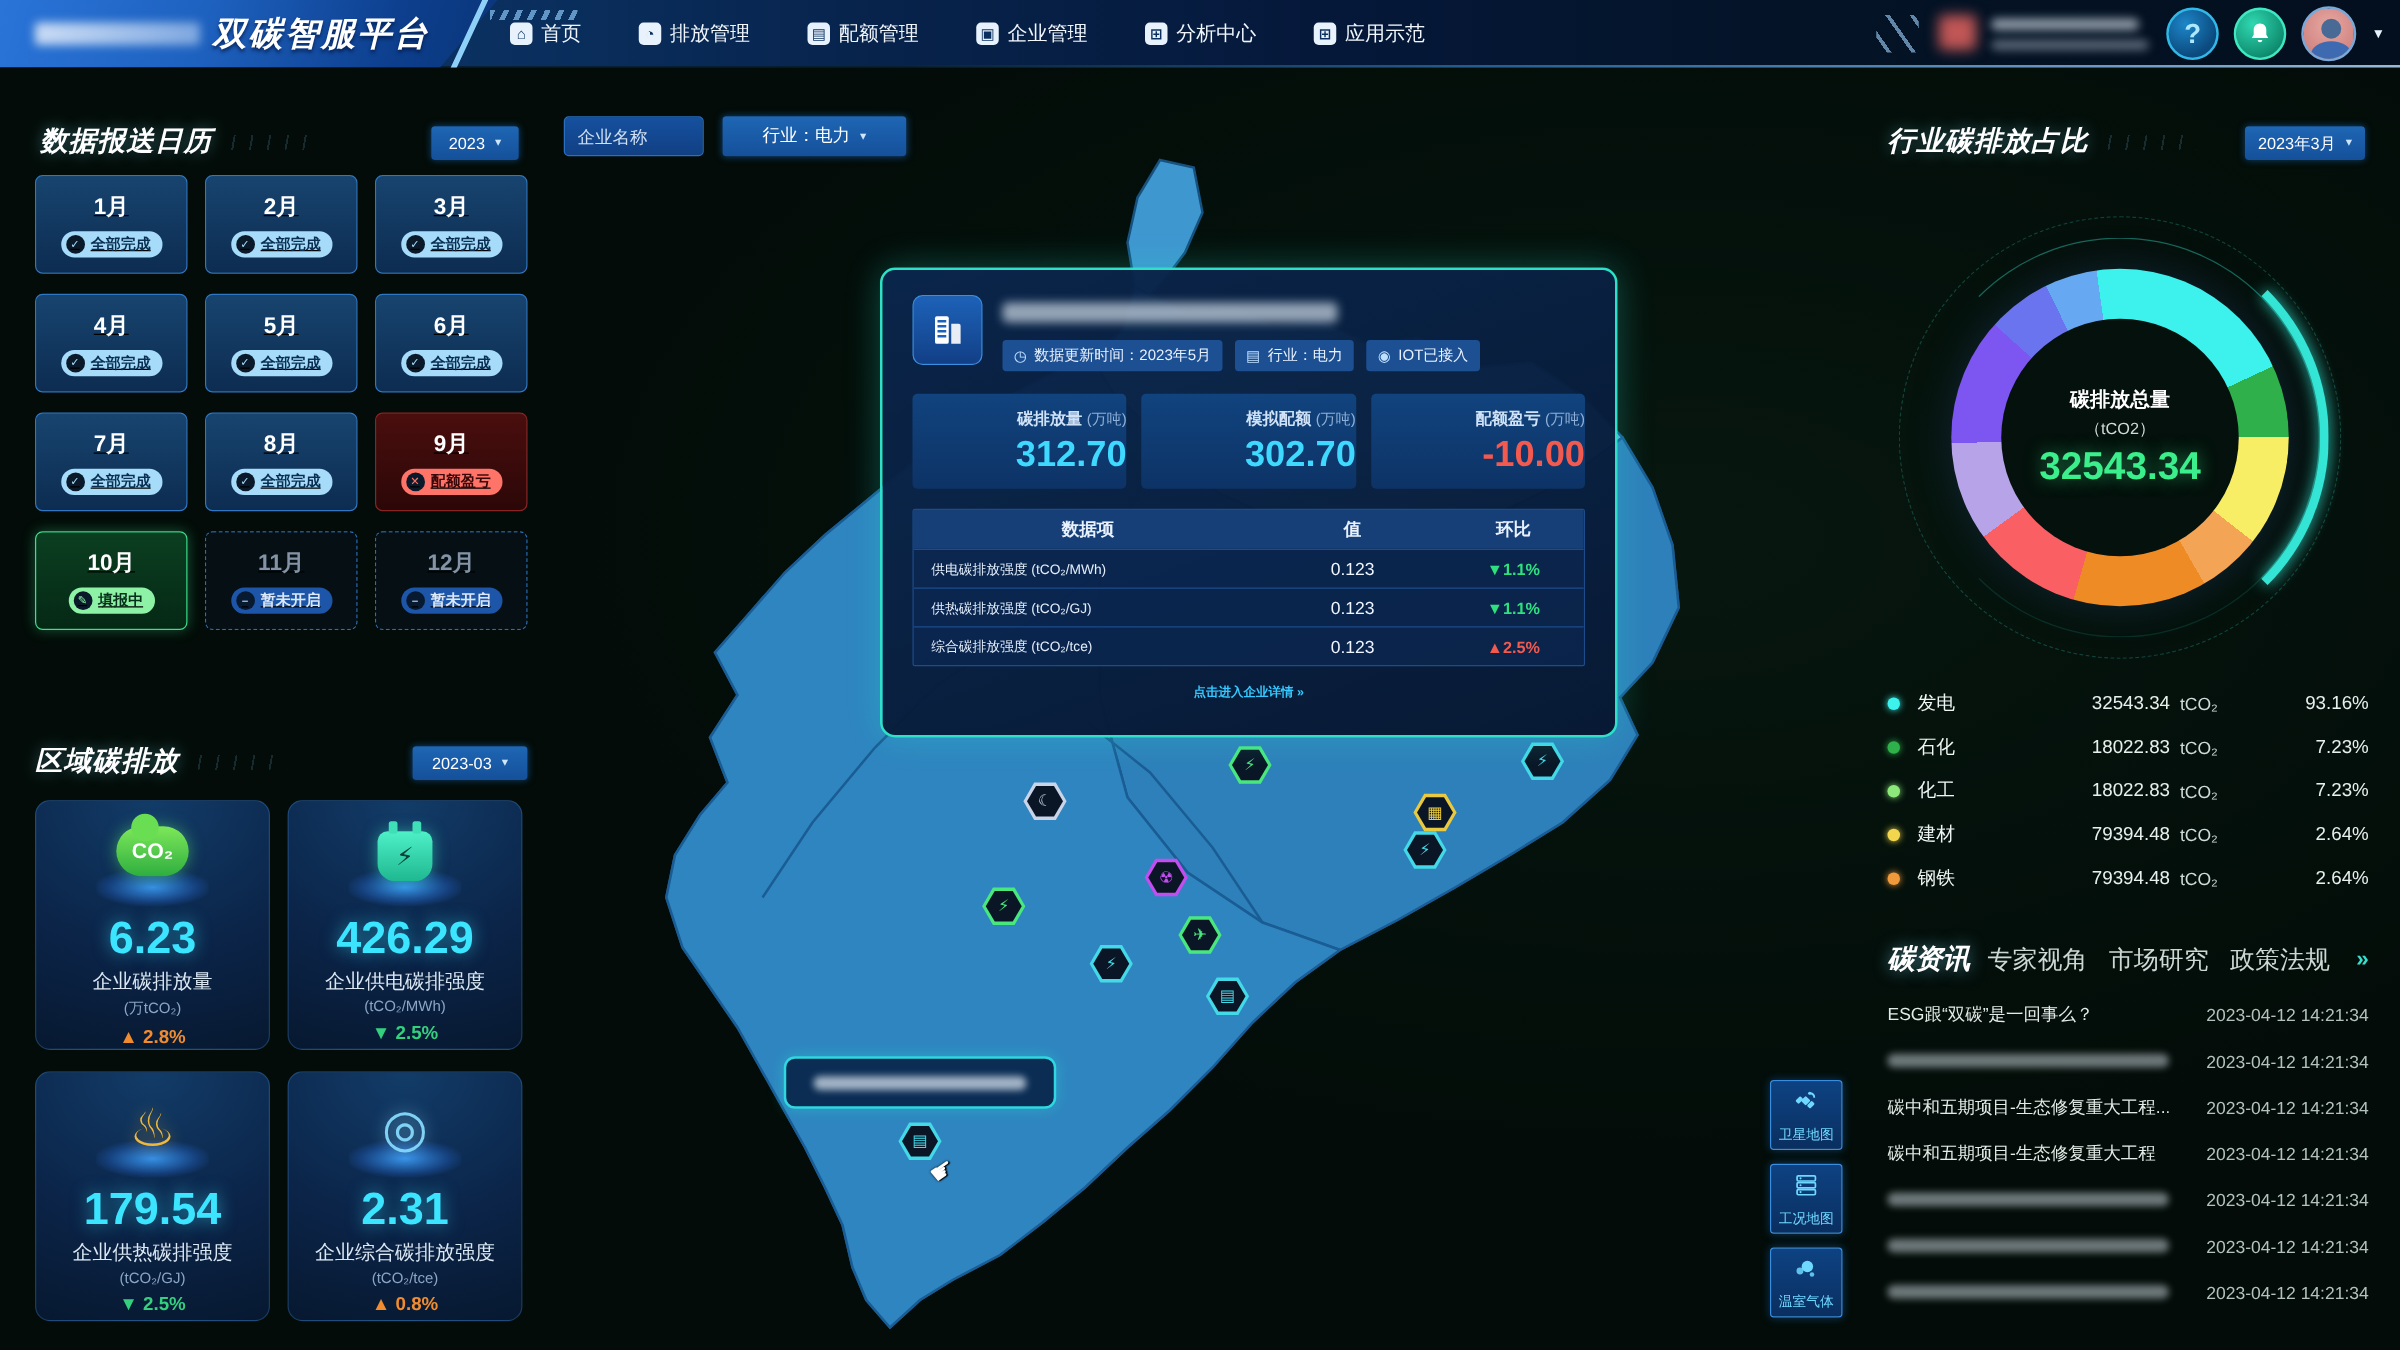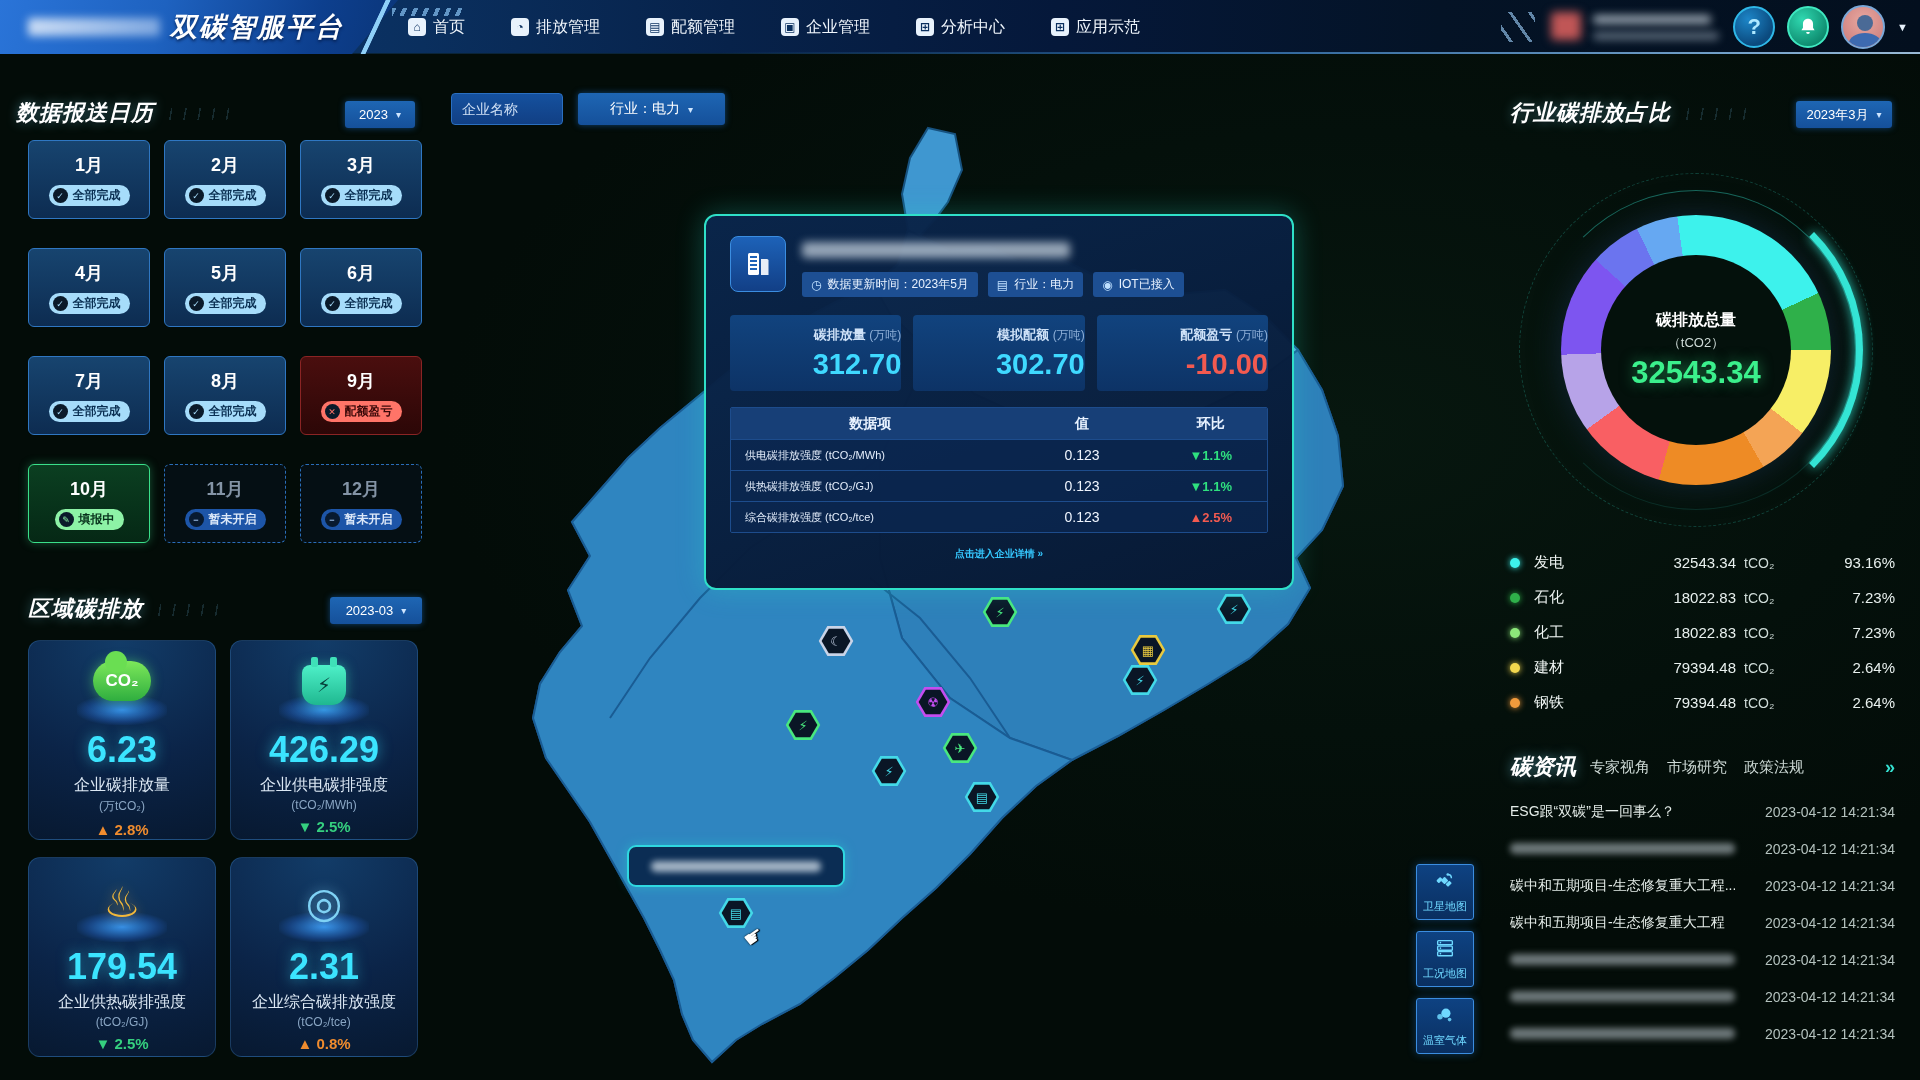--- a/index.html
+++ b/index.html
@@ -54,21 +54,21 @@
     text-shadow:0 0 12px rgba(130,230,255,.4), 0 2px 2px rgba(0,0,0,.6); z-index:5; white-space:nowrap; }
   .title-deco { display:inline-block; margin-left:14px; width:72px; height:12px; vertical-align:middle; opacity:.5;
     background:repeating-linear-gradient(100deg,transparent 0 3px,#2a4a56 3px 4.5px,transparent 4.5px 14px); }
   .mini-select { position:absolute; display:flex; align-items:center; justify-content:center; gap:8px;
     background:linear-gradient(180deg,#1e66b4,#15509a); color:#fff; font-size:13px; border-radius:3px;
     cursor:pointer; z-index:6; box-shadow:0 0 6px rgba(30,120,220,.5); }
   .mini-select .chev { font-size:10px; color:#cfe6ff; }
 
   
   .calendar-grid { position:absolute; left:28px; top:140px; width:394px; display:grid;
-    grid-template-columns:repeat(3,122px); gap:29px 14px; z-index:5; }
+    grid-template-columns:repeat(3,122px); gap:16px 14px; z-index:5;text-decoration:underline; }
   .month-card { height:79px; border-radius:6px; display:flex; flex-direction:column; align-items:center;
     justify-content:center; gap:8px; cursor:pointer; }
   .month-card.done { background:linear-gradient(180deg,#17446f,#0d2c51); border:1px solid #2f77c2; }
   .month-card.overdue { background:linear-gradient(180deg,#4a0e0e,#2c0707); border:1px solid #8a2424; }
   .month-card.active { background:linear-gradient(180deg,#0b3f21,#052815); border:1px solid #3ae08a;
     box-shadow:0 0 10px rgba(60,220,140,.35); }
   .month-card.pending { background:rgba(8,20,36,.45); border:1px dashed #2a6db8; }
   .month-label { color:#fff; font-size:18px; font-weight:600; }
   .month-card.pending .month-label { color:#8494a6; }
   .status-pill { display:flex; align-items:center; gap:5px; font-size:12px; font-weight:bold;
@@ -192,21 +192,21 @@
   .leg-name { width:84px; color:#f0f6f4; font-size:15px; }
   .leg-val { width:118px; text-align:right; color:#e8f0ee; font-size:15px; }
   .leg-unit { width:52px; color:#cfdcd8; font-size:14px; margin-left:8px; }
   .leg-pct { flex:1; text-align:right; color:#e8f0ee; font-size:15px; }
 
   
   .news-header { position:absolute; left:1510px; top:752px; width:385px; display:flex; align-items:center; z-index:5; }
   .news-title { color:#fff; font-size:22px; font-weight:900; font-style:italic;
     text-shadow:0 0 12px rgba(130,230,255,.5), 0 2px 2px rgba(0,0,0,.6); }
   .news-tabs { display:flex; gap:17px; margin-left:14px; }
-  .news-tab { color:#ccd8d4; font-size:15px; cursor:pointer; white-space:nowrap; }
+  .news-tab { color:#ccd8d4; font-size:20px; cursor:pointer; white-space:nowrap; }
   .news-more { margin-left:auto; color:#35e0d0; font-size:18px; font-weight:bold; cursor:pointer; }
   .news-list { position:absolute; left:1510px; top:793px; width:385px; z-index:5; }
   .news-row { height:37px; display:flex; align-items:center; justify-content:space-between; cursor:pointer; }
   .news-item-title { color:#e4ece8; font-size:14px; white-space:nowrap; overflow:hidden; max-width:225px; }
   .news-blur { width:225px; height:11px; border-radius:5px; background:rgba(215,228,235,.5); filter:blur(3px); }
   .news-time { color:#b4c2be; font-size:14px; white-space:nowrap; }
 </style>
 </head>
 <body>
 
@@ -258,21 +258,21 @@
           <path d="M12 3c-3.3 0-5.5 2.4-5.5 5.6v4.2L4.8 15.6h14.4l-1.7-2.8V8.6C17.5 5.4 15.3 3 12 3z" fill="#fff"></path>
           <path d="M10 17.5a2 2 0 0 0 4 0z" fill="#fff"></path>
         </svg>
       </div>
       <div class="avatar"></div>
       <div class="caret">▼</div>
     </div>
     <div class="nav-underline"></div>
   </div>
 
-  <div class="sec-title" style="left:16px; top:98px;">
+  <div class="sec-title" style="left:32px; top:98px;">
     <span>数据报送日历</span><span class="title-deco"></span>
   </div>
   <div class="mini-select" style="left:345px; top:101px; width:70px; height:27px;">
     <span>2023</span>
     <span class="chev">▾</span>
   </div>
   <div class="calendar-grid" id="calendar-grid">
       <div class="month-card done">
         <div class="month-label">1月</div>
         <div class="status-pill">

